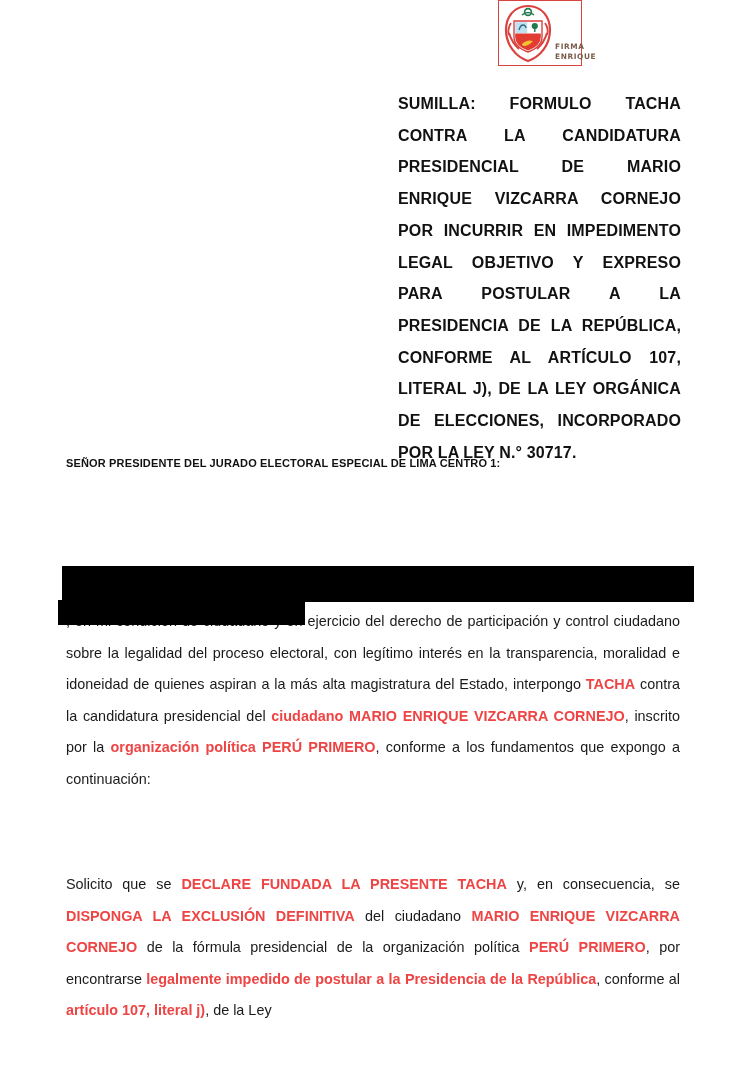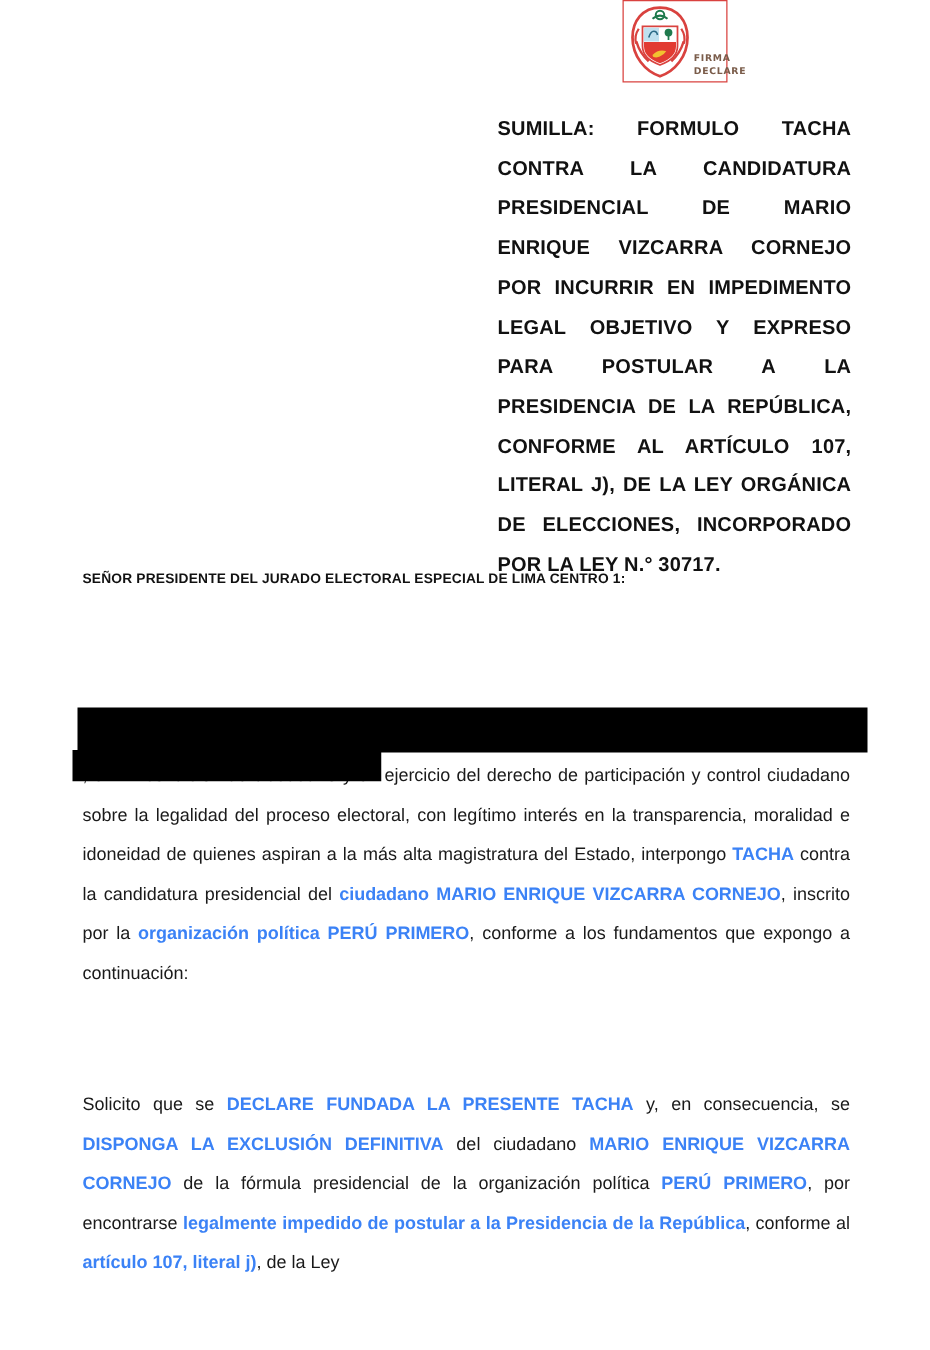--- a/index.html
+++ b/index.html
@@ -105,21 +105,21 @@
   .para {
     position: absolute;
     width: 614px;
     left: 66px;
     font-size: 14.4px;
     line-height: 31.6px;
     text-align: justify;
     text-align-last: left;
     color: #1a1a1a;
   }
-  .para b { font-weight: bold; color: #3b82f6; }
+  .para b { font-weight: bold; color: #ef4444; }
   .para-intro  { top: 540px; }
   .para-peti   { top: 869px; }
 
   
   .intro-line1 { display: block; }
   .intro-rest  { display: block; }
   .redact-gap  { display: block; height: 66px; }
 
   
   .redact {
@@ -167,21 +167,21 @@
         <path d="M13.2 30.6 H38.8 V34 Q38.8 43 26 47.6 Q13.2 43 13.2 34 Z" fill="#e23b32"></path>
         <path d="M20 41 q5 -5 11 -3 q-3 4 -8 5 q-3 0 -3 -2 Z" fill="#f2c230"></path>
 
         <path d="M7 30 q3 10 10 16" fill="none" stroke="#d9423f" stroke-width="2"></path>
         <path d="M45 30 q-3 10 -10 16" fill="none" stroke="#d9423f" stroke-width="2"></path>
         <path d="M9 20 q-4 6 -2 12" fill="none" stroke="#d9423f" stroke-width="1.8"></path>
         <path d="M43 20 q4 6 2 12" fill="none" stroke="#d9423f" stroke-width="1.8"></path>
       </svg>
       <div class="seal-words">
         <div>FIRMA</div>
-        <div>DECLARE</div>
+        <div>ENRIQUE</div>
       </div>
     </div>
   </div>
 
   <div class="sumilla">
     <span>SUMILLA: FORMULO TACHA CONTRA LA CANDIDATURA PRESIDENCIAL DE MARIO ENRIQUE VIZCARRA CORNEJO POR INCURRIR EN IMPEDIMENTO LEGAL OBJETIVO Y EXPRESO PARA POSTULAR A LA PRESIDENCIA DE LA REPÚBLICA, CONFORME AL ARTÍCULO 107, LITERAL J), DE LA LEY ORGÁNICA DE ELECCIONES, INCORPORADO POR LA LEY N.° 30717.</span>
   </div>
 
   <div class="addressee">
     <span>SEÑOR PRESIDENTE DEL JURADO ELECTORAL ESPECIAL DE LIMA CENTRO 1:</span>

